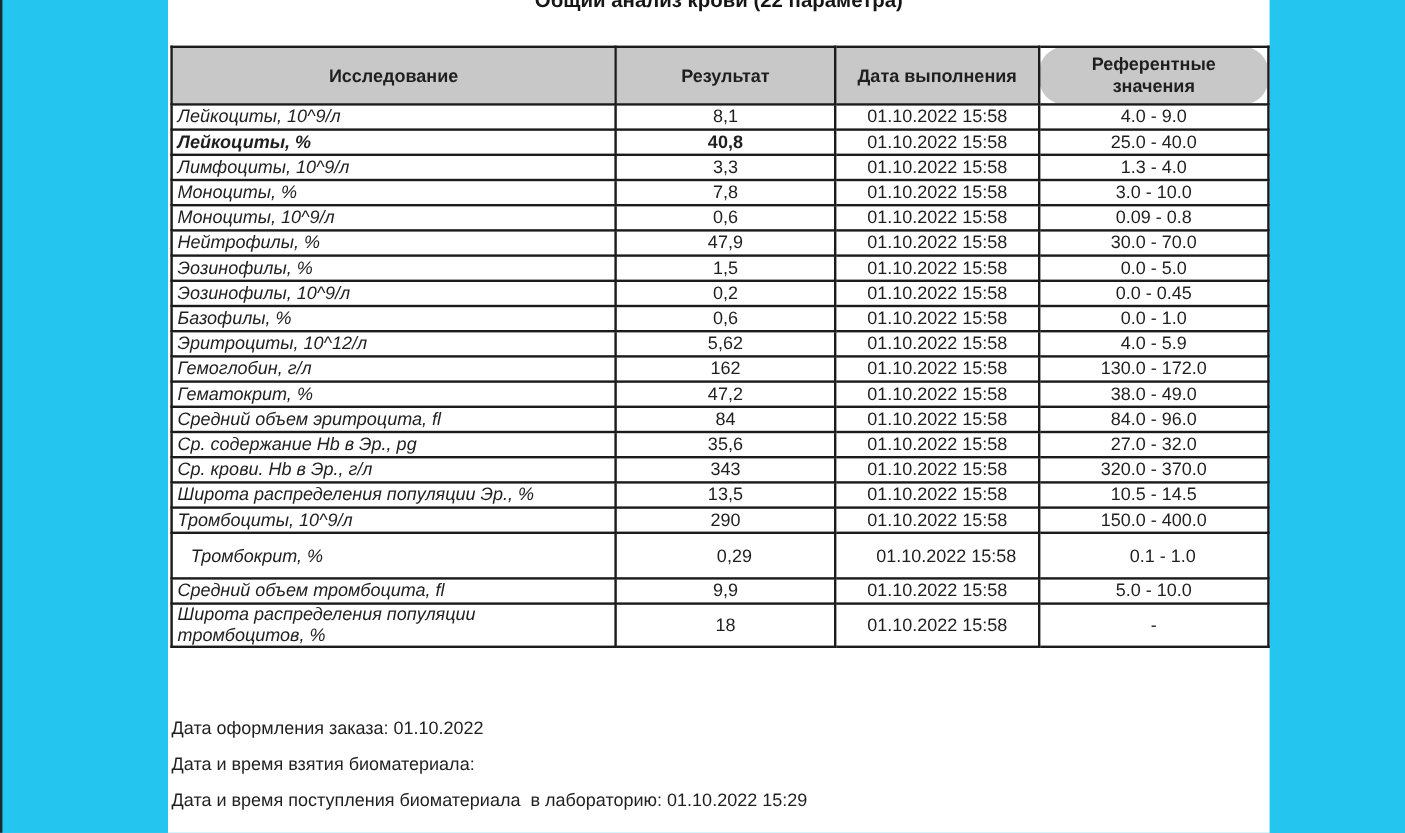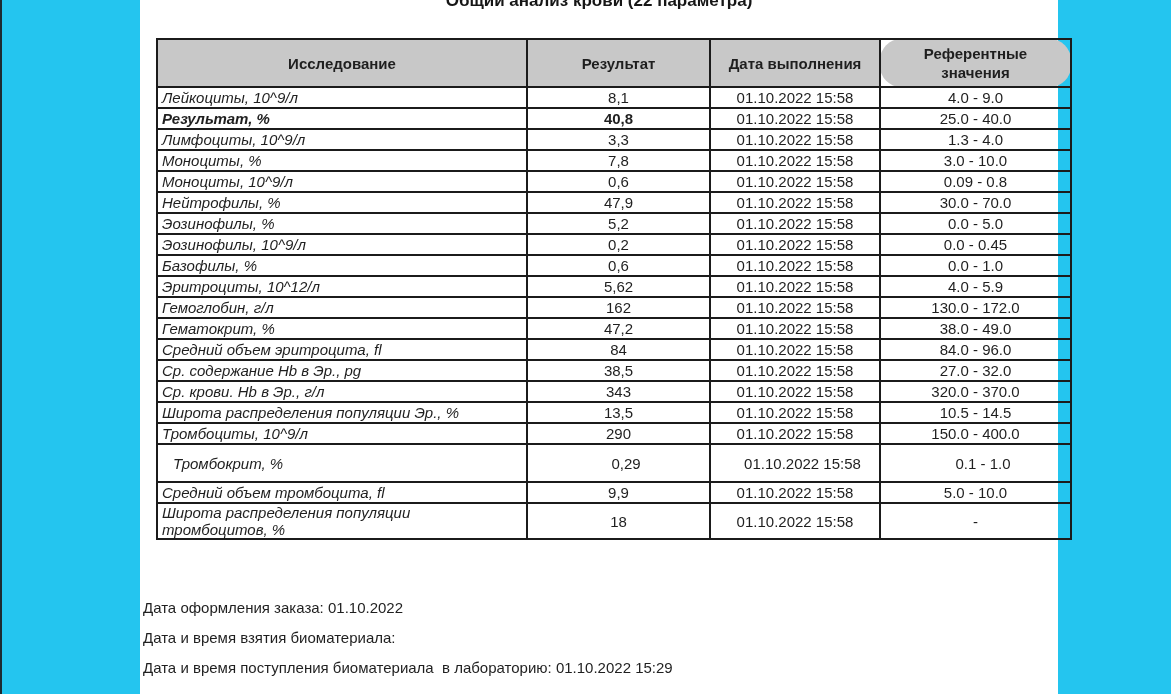--- a/index.html
+++ b/index.html
@@ -31,21 +31,21 @@
   }
   .doc-title {
     position: absolute; top: -9px; left: 0;
     width: 100%;
     text-align: center;
     font-size: 17px; font-weight: bold;
     white-space: nowrap;
     color: #161616;
   }
   table.results-table {
-    position: absolute; left: 16px; top: 38px;
+    position: absolute; left: 2px; top: 38px;
     width: 914px;
     border-collapse: collapse;
     table-layout: fixed;
   }
   .results-table th, .results-table td {
     border: 2px solid var(--border);
     font-size: 15px;
     vertical-align: middle;
     overflow: hidden;
   }
@@ -112,21 +112,21 @@
       </tr>
     </thead>
     <tbody id="rows">
         <tr>
     <td class="col-name">Лейкоциты, 10^9/л</td>
     <td class="col-result">8,1</td>
     <td class="col-date">01.10.2022 15:58</td>
     <td class="col-ref">4.0 - 9.0</td>
   </tr>
         <tr>
-    <td class="col-name bold">Результат, %</td>
+    <td class="col-name bold">Лейкоциты, %</td>
     <td class="col-result bold">40,8</td>
     <td class="col-date">01.10.2022 15:58</td>
     <td class="col-ref">25.0 - 40.0</td>
   </tr>
         <tr>
     <td class="col-name">Лимфоциты, 10^9/л</td>
     <td class="col-result">3,3</td>
     <td class="col-date">01.10.2022 15:58</td>
     <td class="col-ref">1.3 - 4.0</td>
   </tr>
@@ -143,21 +143,21 @@
     <td class="col-ref">0.09 - 0.8</td>
   </tr>
         <tr>
     <td class="col-name">Нейтрофилы, %</td>
     <td class="col-result">47,9</td>
     <td class="col-date">01.10.2022 15:58</td>
     <td class="col-ref">30.0 - 70.0</td>
   </tr>
         <tr>
     <td class="col-name">Эозинофилы, %</td>
-    <td class="col-result">5,2</td>
+    <td class="col-result">1,5</td>
     <td class="col-date">01.10.2022 15:58</td>
     <td class="col-ref">0.0 - 5.0</td>
   </tr>
         <tr>
     <td class="col-name">Эозинофилы, 10^9/л</td>
     <td class="col-result">0,2</td>
     <td class="col-date">01.10.2022 15:58</td>
     <td class="col-ref">0.0 - 0.45</td>
   </tr>
         <tr>
@@ -185,21 +185,21 @@
     <td class="col-ref">38.0 - 49.0</td>
   </tr>
         <tr>
     <td class="col-name">Средний объем эритроцита, fl</td>
     <td class="col-result">84</td>
     <td class="col-date">01.10.2022 15:58</td>
     <td class="col-ref">84.0 - 96.0</td>
   </tr>
         <tr>
     <td class="col-name">Ср. содержание Hb в Эр., pg</td>
-    <td class="col-result">38,5</td>
+    <td class="col-result">35,6</td>
     <td class="col-date">01.10.2022 15:58</td>
     <td class="col-ref">27.0 - 32.0</td>
   </tr>
         <tr>
     <td class="col-name">Ср. крови. Hb в Эр., г/л</td>
     <td class="col-result">343</td>
     <td class="col-date">01.10.2022 15:58</td>
     <td class="col-ref">320.0 - 370.0</td>
   </tr>
         <tr>

